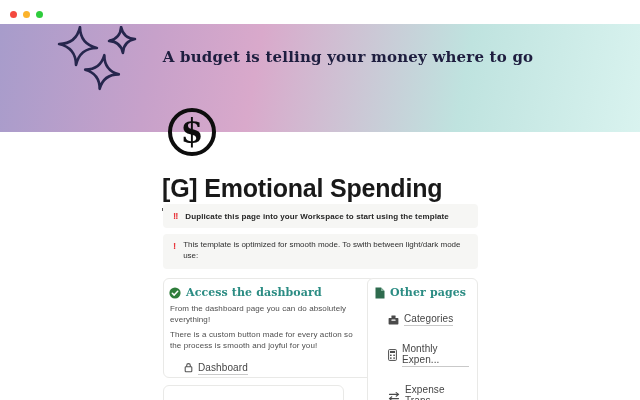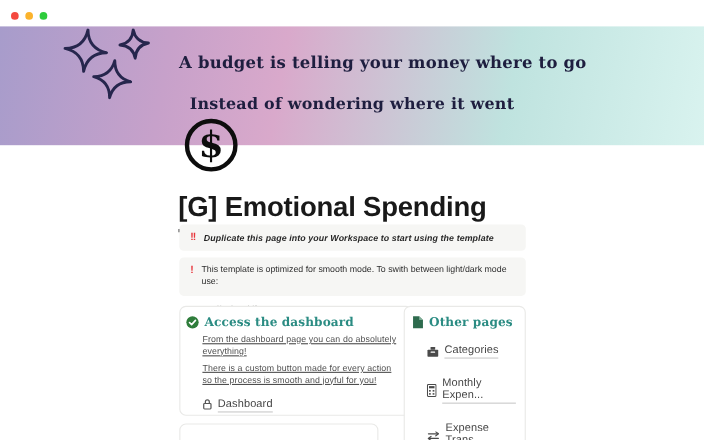--- a/index.html
+++ b/index.html
@@ -43,39 +43,39 @@
   
   .callout{
     position:absolute;left:163px;width:315px;box-sizing:border-box;
     background:#f6f6f4;border-radius:4px;display:flex;align-items:flex-start;
     padding:6px 10px;gap:8px;
   }
   .callout.c1{top:204px;height:24px;align-items:center;}
   .callout.c2{top:234px;height:35px;}
   .excl{color:#e8373d;font-weight:700;font-size:9.5px;letter-spacing:-1px;line-height:10px;flex:0 0 auto;}
   .callout.c2 .excl{margin-top:1px;}
-  .c1text{font-size:8px;font-weight:700;color:#262626;letter-spacing:.1px;font-style:italic;}
+  .c1text{font-size:8px;font-weight:700;color:#262626;letter-spacing:.1px;}
   .c2text{font-size:8px;color:#2e2e2e;line-height:10.5px;}
   .shortcut{font-size:8px;color:#3a3a3a;font-style:italic;margin-top:16px;}
   
   .card{
     position:absolute;box-sizing:border-box;background:#fff;
     border:1px solid #e9e9e7;border-radius:6px;
   }
   .card.left{left:163px;top:278px;width:212px;height:100px;padding:7px 8px 0 5px;}
   .card.right{left:367px;top:278px;width:111px;height:130px;padding:7px 8px 0 7px;}
   .card.bottom{left:163px;top:385px;width:181px;height:30px;}
   .card-head{display:flex;align-items:center;gap:5px;}
   .card-head .hicon{flex:0 0 auto;display:flex;}
   .card-head h3{
     margin:0;font-family:"DejaVu Serif", serif;font-weight:700;
     font-size:11px;color:#2b8c83;letter-spacing:.1px;
   }
   .card p{
-    margin:5px 0 0 15px;font-size:8px;line-height:10.5px;color:#4e4e4e;letter-spacing:.1px;text-decoration:underline;
+    margin:5px 0 0 1px;font-size:8px;line-height:10.5px;color:#4e4e4e;letter-spacing:.1px;
   }
   .plink{display:flex;gap:5px;margin:11px 0 0 15px;}
   .plink .label, .rlink .label{
     font-size:10px;color:#454545;border-bottom:1px solid #c9c9c9;padding-bottom:1px;letter-spacing:.1px;
   }
   .rlink{display:flex;align-items:center;gap:5px;margin:17px 0 0 13px;}
   .rlink.first{margin-top:14px;}
   .licon{flex:0 0 auto;display:flex;}
 </style>
 </head>
@@ -89,21 +89,20 @@
 
 <div class="banner">
   <svg class="sparkles" width="96" height="70" viewBox="0 0 96 70">
     <g fill="none" stroke="#26264d" stroke-width="2.6" stroke-linejoin="round">
       <path d="M26 1 Q28 18 45 20 Q28 22 26 39 Q24 22 7 20 Q24 18 26 1 Z" transform="rotate(6 26 20)"></path>
       <path d="M70 1 Q71.5 12.5 83 14 Q71.5 15.5 70 27 Q68.5 15.5 57 14 Q68.5 12.5 70 1 Z" transform="rotate(-4 70 14)"></path>
       <path d="M50 29 Q52 44 67 46 Q52 48 50 63 Q48 48 33 46 Q48 44 50 29 Z" transform="rotate(8 50 46)"></path>
     </g>
   </svg>
   <div class="quote l1">A budget is telling your money where to go</div>
-  <div class="quote l2">Instead of wondering where it went</div>
 </div>
 
 <div class="page-icon">
   <span>$</span>
 </div>
 
 <h1 class="title">[G] Emotional Spending Tracker</h1>
 
 <div class="callout c1">
   <span class="excl">!!</span>

